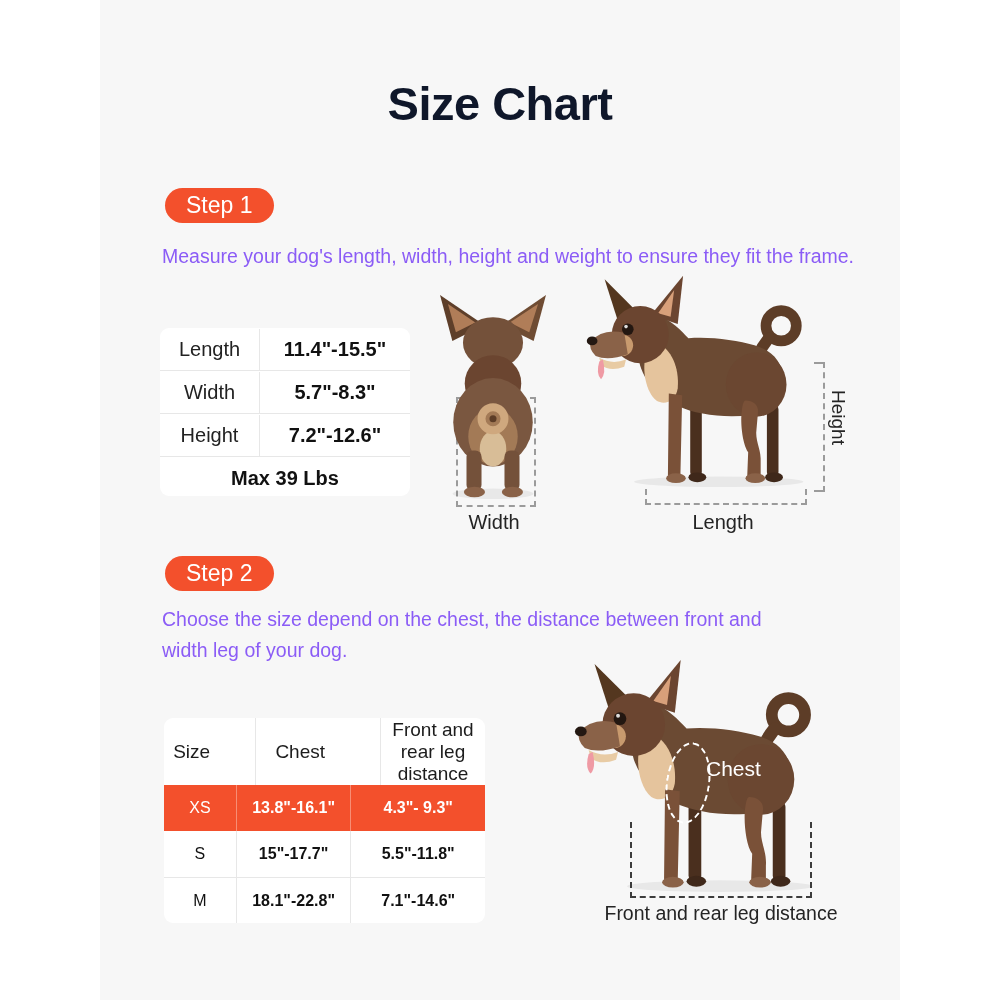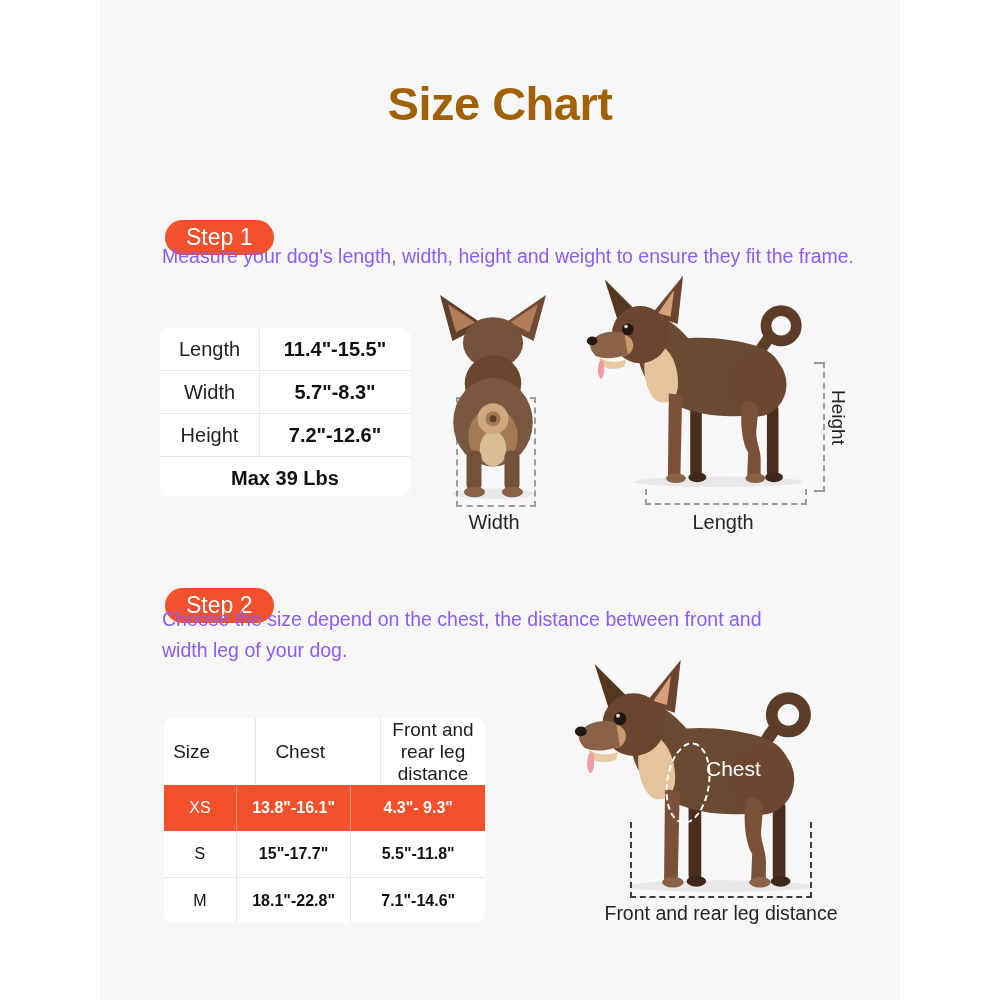--- a/index.html
+++ b/index.html
@@ -1,24 +1,24 @@
 <!DOCTYPE html>
 <html><head>
 <meta charset="utf-8">
 <style>
   html,body{margin:0;padding:0;}
   body{width:1000px;height:1000px;font-family:"Liberation Sans",sans-serif;background:#ffffff;}
   .canvas{position:relative;width:1000px;height:1000px;background:#ffffff;overflow:hidden;}
   .panel{position:absolute;left:100px;top:0;width:800px;height:1000px;background:#f7f7f7;}
 
   .title{position:absolute;left:0;right:0;top:76px;margin:0;text-align:center;
-         font-size:47px;font-weight:800;letter-spacing:-0.5px;color:#a16207;}
+         font-size:47px;font-weight:800;letter-spacing:-0.5px;color:#0f172a;}
 
   .badge{position:absolute;left:65px;height:35px;line-height:35px;padding:0 21px;
-         background:#f3502c;color:#ffffff;font-size:23px;border-radius:18px;white-space:nowrap;margin-top:32px;}
+         background:#f3502c;color:#ffffff;font-size:23px;border-radius:18px;white-space:nowrap;}
   .badge.s1{top:188px;}
   .badge.s2{top:556px;}
 
   .desc{position:absolute;left:62px;margin:0;font-size:19.5px;line-height:31px;color:#8b5cf6;}
   .desc.d1{top:241px;width:700px;}
   .desc.d2{top:604px;width:600px;}
 
   
   .t1{position:absolute;left:60px;top:328px;width:250px;height:168px;background:#ffffff;
       border-radius:9px;overflow:hidden;}

